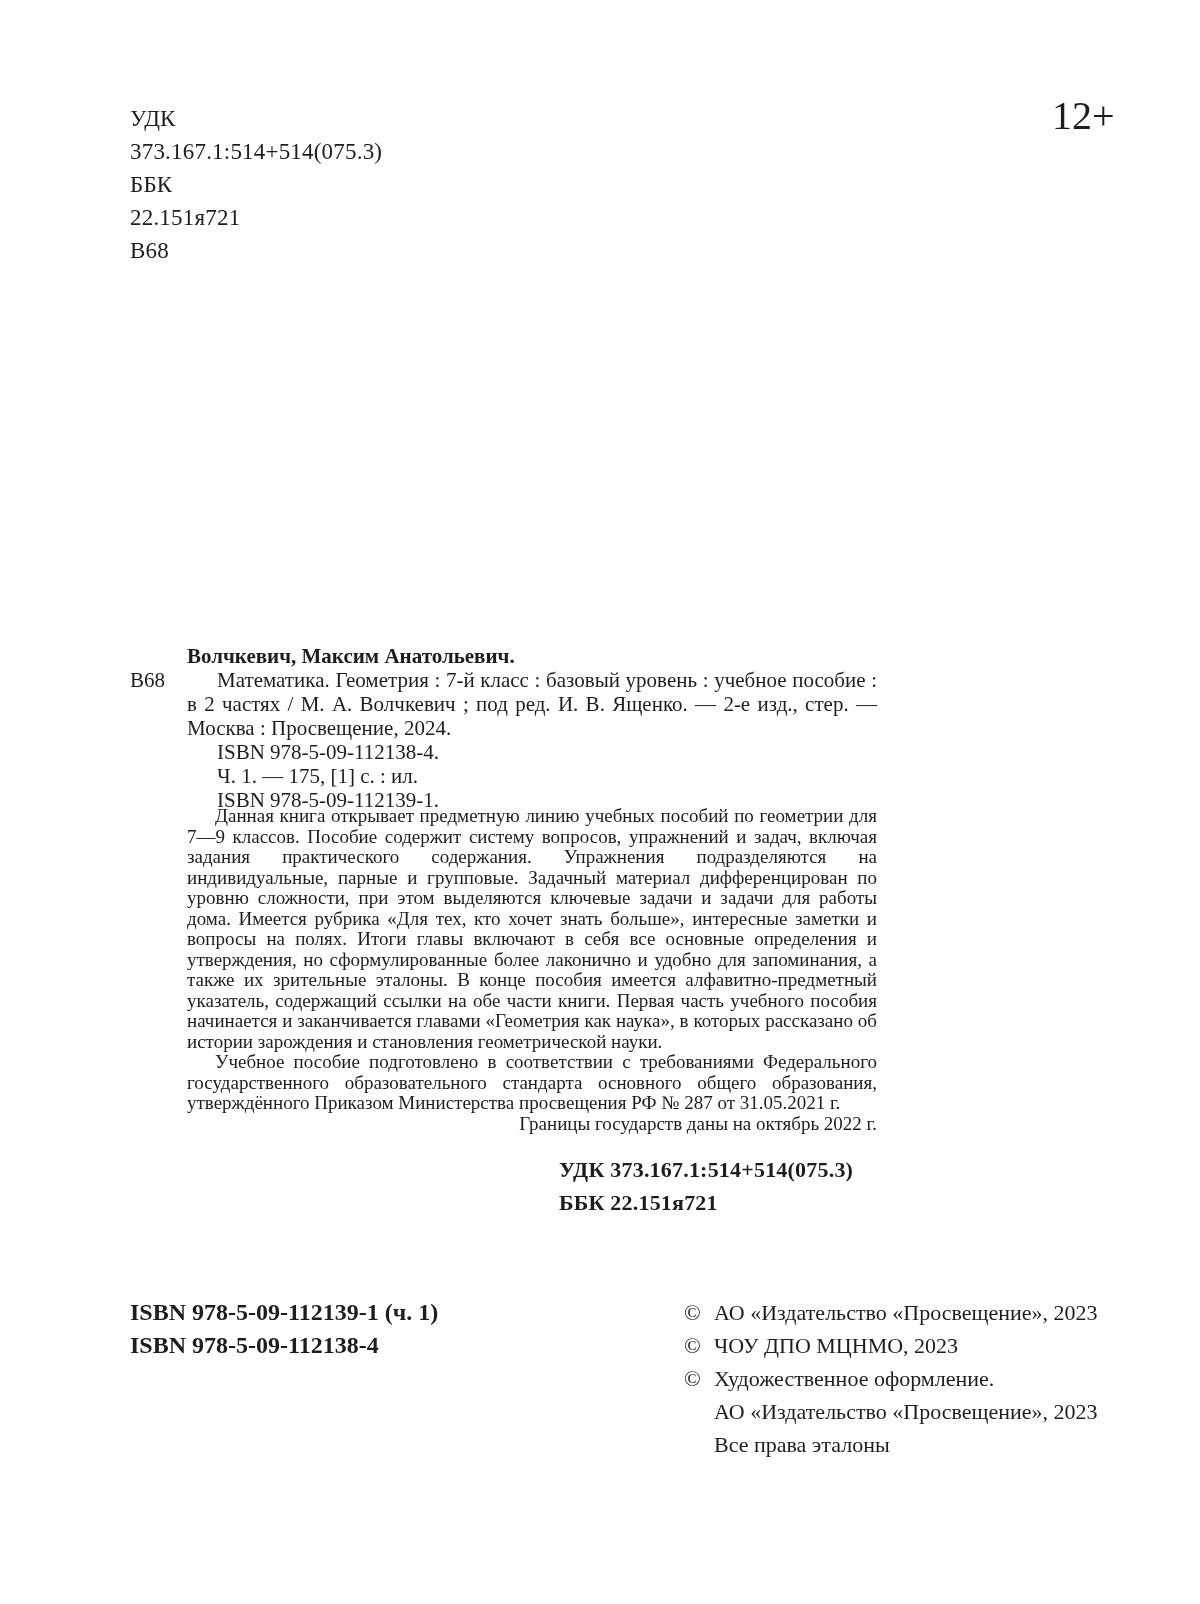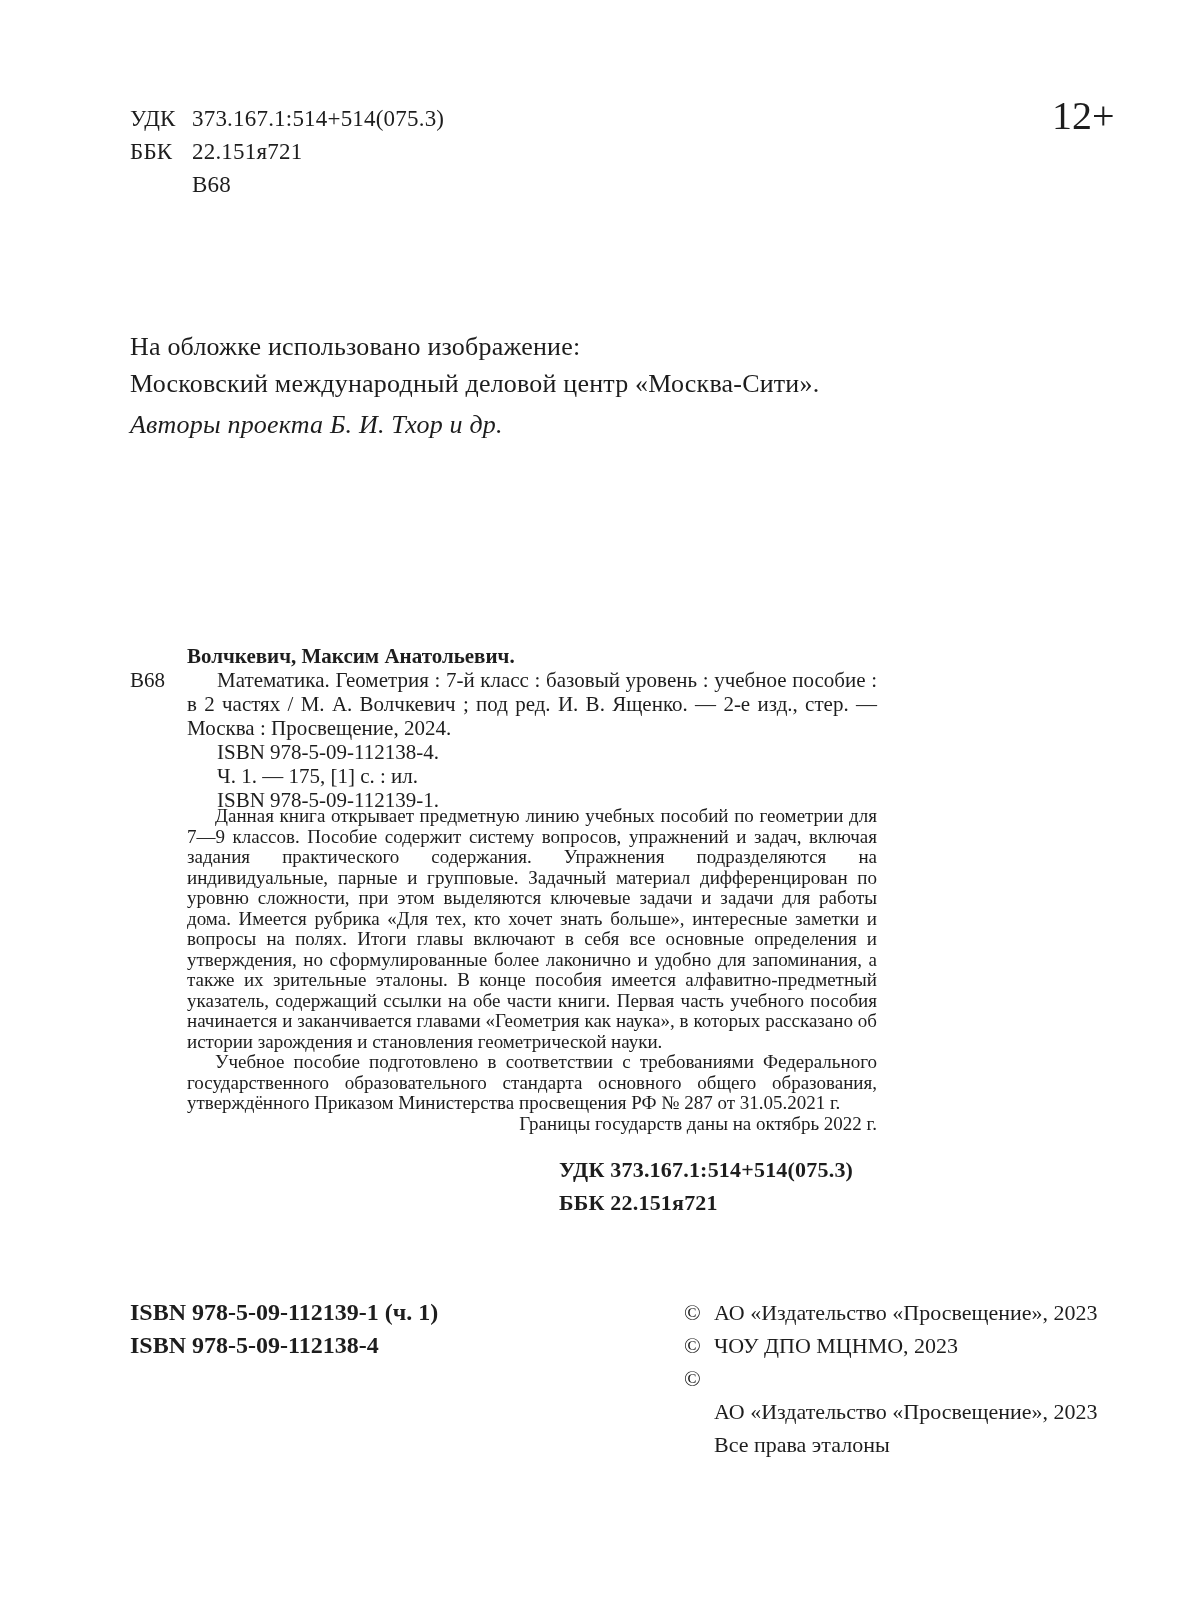--- a/index.html
+++ b/index.html
@@ -11,21 +11,21 @@
     color:#1d1d1d;
     font-family:"Liberation Serif","DejaVu Serif",serif;
     overflow:hidden;
   }
   
   .top-codes{
     position:absolute;left:130px;top:102px;
     font-size:23px;line-height:33px;
     letter-spacing:.2px;
   }
-  .code-row{display:flex;}
+  .code-row{display:flex;flex-direction:column;}
   .code-label{width:62px;}
   
   .age-badge{
     position:absolute;left:1052px;top:94px;
     font-size:40px;line-height:44px;
   }
   
   .cover-note{
     position:absolute;left:130px;top:328px;
     font-size:26px;line-height:37px;
@@ -85,25 +85,20 @@
       <span>22.151я721</span>
     </div>
     <div class="code-row">
       <span class="code-label"></span>
       <span>В68</span>
     </div>
   </div>
 
   <div class="age-badge">12+</div>
 
-  <div class="cover-note">
-    <div>На обложке использовано изображение:</div>
-    <div>Московский международный деловой центр «Москва-Сити».</div>
-    <div class="authors">Авторы проекта Б. И. Тхор и др.</div>
-  </div>
 
   <div class="bib-code">В68</div>
   <div class="bib">
     <div class="author">Волчкевич, Максим Анатольевич.</div>
     <p class="descr">Математика. Геометрия : 7-й класс : базовый уровень : учебное пособие : в 2 частях / М. А. Волчкевич ; под ред. И. В. Ященко. — 2-е изд., стер. — Москва : Просвещение, 2024.</p>
     <div class="hang">ISBN 978-5-09-112138-4.</div>
     <div class="hang">Ч. 1. — 175, [1] с. : ил.</div>
     <div class="hang">ISBN 978-5-09-112139-1.</div>
   </div>
 
@@ -127,20 +122,21 @@
     <div class="copy-row">
       <span class="copy-symbol">©</span>
       <span>АО «Издательство «Просвещение», 2023</span>
     </div>
     <div class="copy-row">
       <span class="copy-symbol">©</span>
       <span>ЧОУ ДПО МЦНМО, 2023</span>
     </div>
     <div class="copy-row">
       <span class="copy-symbol">©</span>
+      <span>Художественное оформление.</span>
     </div>
     <div class="copy-row">
       <span class="copy-symbol"></span>
       <span>АО «Издательство «Просвещение», 2023</span>
     </div>
     <div class="copy-row">
       <span class="copy-symbol"></span>
       <span>Все права эталоны</span>
     </div>
   </div>

